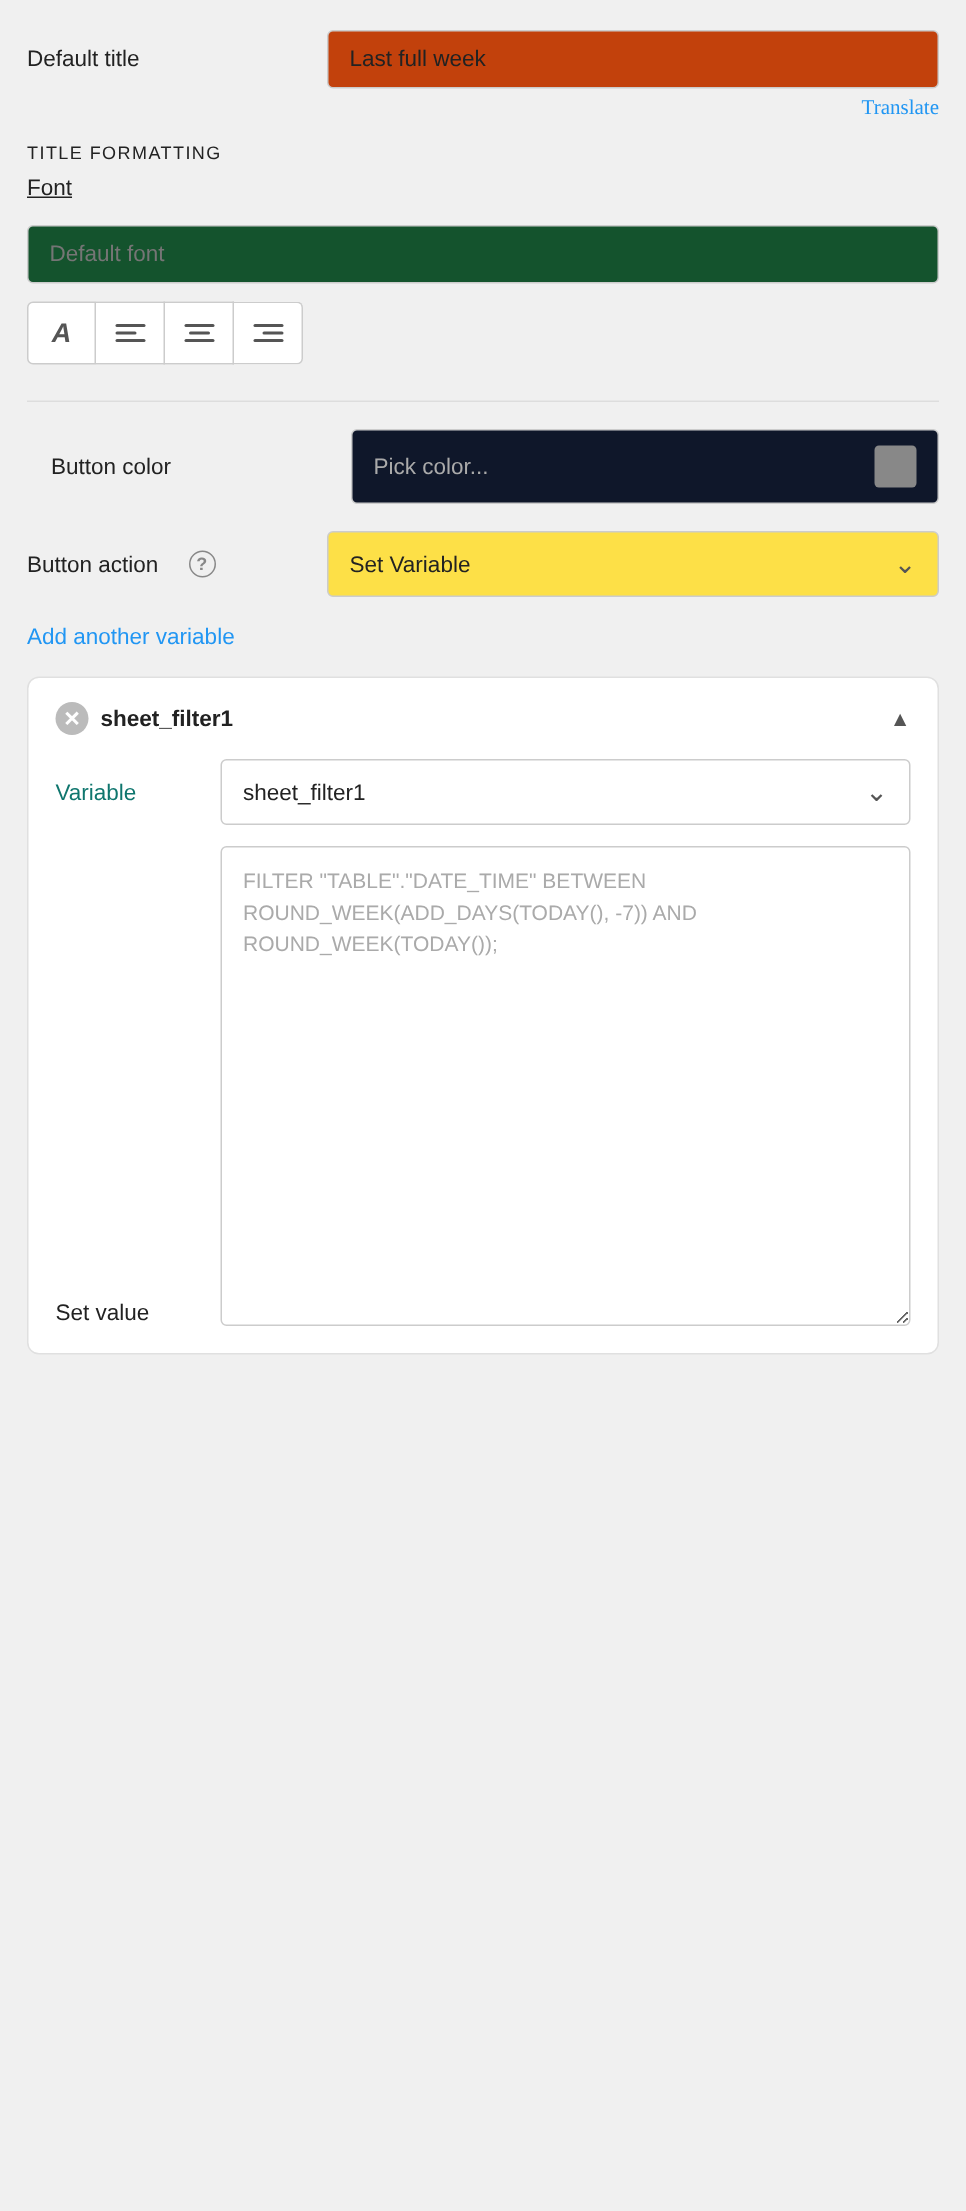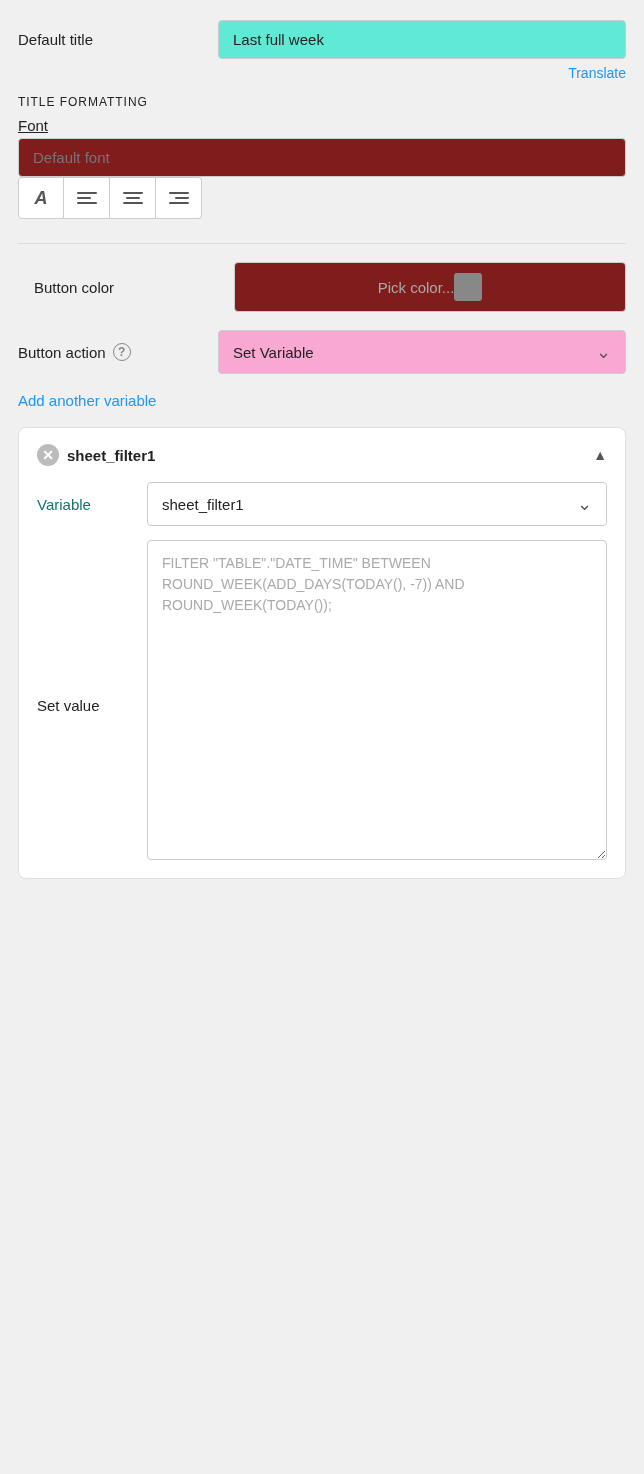--- a/index.html
+++ b/index.html
@@ -33,66 +33,68 @@
       align-items: center;
       gap: 6px;
     }
 
     .form-input {
       flex: 1;
       border: 1.5px solid #ccc;
       border-radius: 4px;
       padding: 10px 14px;
       font-size: 15px;
-      background: #5eead4;
+      background: #c2410c;
       color: #888;
       outline: none;
     }
 
     .form-input.filled {
       color: #222;
     }
 
     .translate-link {
       display: flex;
       justify-content: flex-end;
       margin-bottom: 14px;
     }
 
     .translate-link a {
       color: #2196f3;
       font-size: 14px;
       text-decoration: none;
+      font-family: Liberation Serif, serif;
     }
 
     .section-title {
       font-size: 12px;
       font-weight: 400;
       letter-spacing: 0.08em;
       color: #222;
       margin-bottom: 8px;
       margin-top: 8px;
     }
 
     .font-label {
       font-size: 15px;
       color: #222;
-      margin-bottom: 4px;
+      margin-bottom: 16px;
       text-decoration: underline;
     }
 
     .font-input {
       width: 100%;
       border: 1.5px solid #ccc;
       border-radius: 4px;
       padding: 10px 14px;
       font-size: 15px;
-      background: #7f1d1d;
+      background: #14532d;
       color: #aaa;
       outline: none;
+      margin-bottom: 12px;
     }
 
     .format-toolbar {
       display: flex;
       gap: 0;
       margin-bottom: 24px;
     }
 
     .format-btn {
       width: 46px;
@@ -161,25 +163,25 @@
       color: #222;
       margin-left: 16px;
     }
 
     .color-picker-box {
       flex: 1;
       border: 1.5px solid #ccc;
       border-radius: 4px;
       padding: 10px 14px;
       font-size: 15px;
-      background: #7f1d1d;
+      background: #0f172a;
       color: #aaa;
       display: flex;
       align-items: center;
-      justify-content: center;
+      justify-content: space-between;
     }
 
     .color-swatch {
       width: 28px;
       height: 28px;
       background: #888;
       border-radius: 3px;
     }
 
     .action-row {
@@ -188,21 +190,21 @@
       margin-bottom: 18px;
     }
 
     .action-label {
       width: 200px;
       flex-shrink: 0;
       font-size: 15px;
       color: #222;
       display: flex;
       align-items: center;
-      gap: 7px;
+      gap: 20px;
     }
 
     .help-icon {
       width: 18px;
       height: 18px;
       border-radius: 50%;
       border: 1.5px solid #888;
       display: inline-flex;
       align-items: center;
       justify-content: center;
@@ -210,21 +212,21 @@
       color: #888;
       font-weight: bold;
     }
 
     .select-box {
       flex: 1;
       border: 1.5px solid #ccc;
       border-radius: 4px;
       padding: 10px 14px;
       font-size: 15px;
-      background: #f9a8d4;
+      background: #fde047;
       color: #222;
       display: flex;
       align-items: center;
       justify-content: space-between;
       cursor: pointer;
     }
 
     .chevron-down {
       font-size: 18px;
       color: #555;
@@ -303,21 +305,21 @@
       background: #fff;
       color: #222;
       display: flex;
       align-items: center;
       justify-content: space-between;
       cursor: pointer;
     }
 
     .set-value-row {
       display: flex;
-      align-items: center;
+      align-items: flex-end;
     }
 
     .set-value-label {
       width: 110px;
       flex-shrink: 0;
       font-size: 15px;
       color: #222;
       padding-top: 10px;
     }
 

